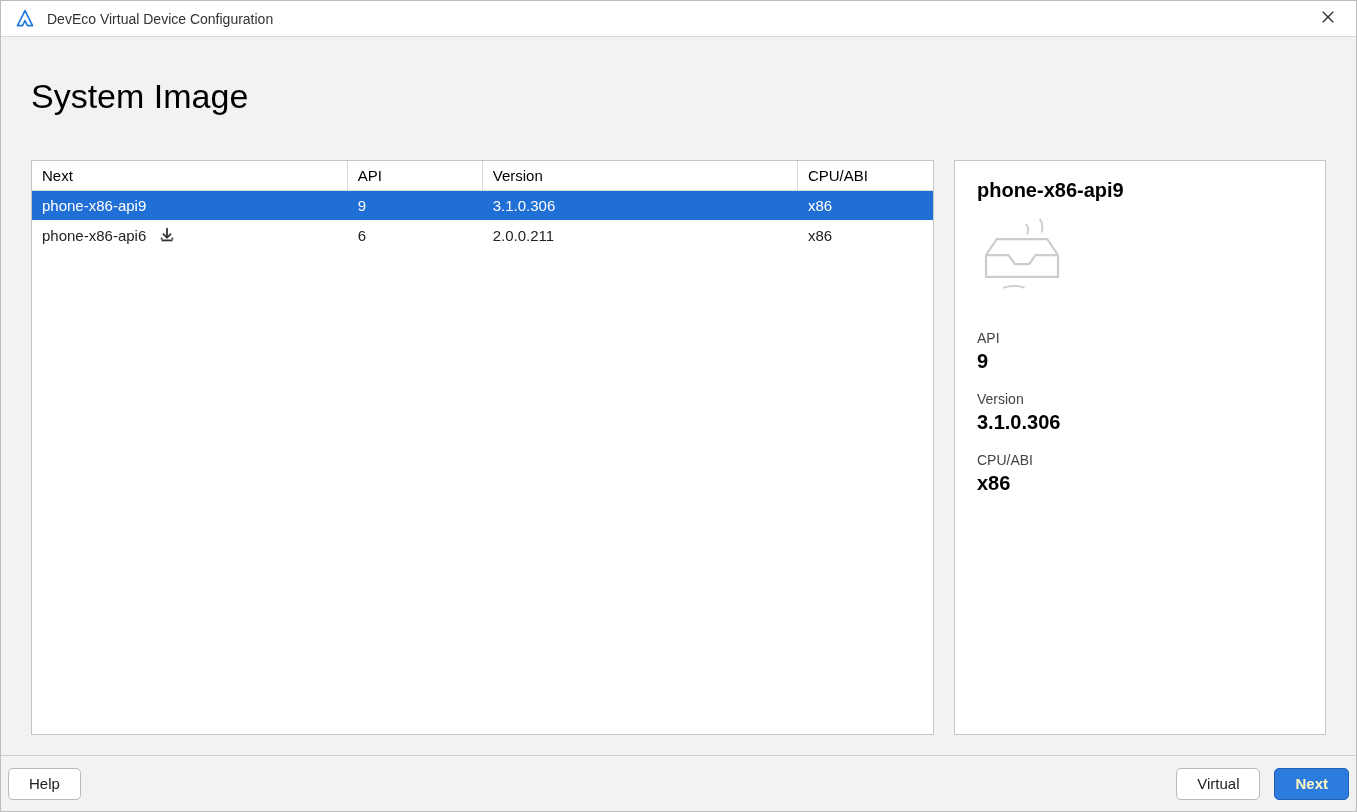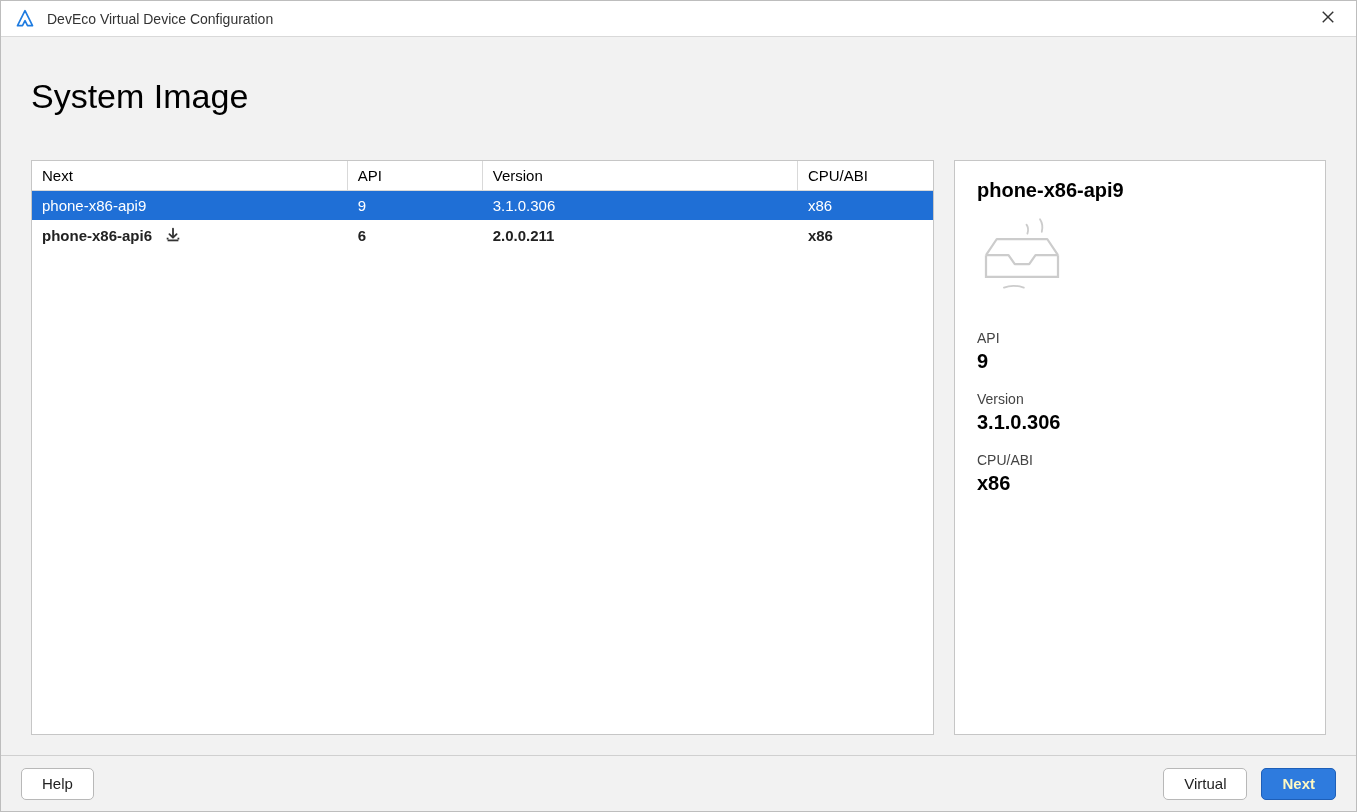--- a/index.html
+++ b/index.html
@@ -100,21 +100,20 @@
     padding: 6px 10px;
     border-right: 1px solid transparent;
   }
   .tbl tr.selected td {
     background: #1f6fd6;
     color: #fff;
   }
   .tbl tr.normal td {
     background: #fff;
     color: #222;
-    font-weight: bold;
   }
   .col-name { width: 35%; }
   .col-api  { width: 15%; }
   .col-ver  { width: 35%; }
   .col-abi  { width: 15%; }
   .name-cell { display: flex; align-items: center; gap: 12px; }
   .dl-icon { display: inline-flex; }
 
   .detail-pane {
     width: 372px;
@@ -142,21 +141,21 @@
     font-size: 20px;
     font-weight: 700;
     margin-top: 4px;
   }
 
   .footer {
     height: 56px;
     border-top: 1px solid #d0d0d0;
     display: flex;
     align-items: center;
-    padding: 0 20px;
+    padding: 0 7px;
   }
   .btn {
     height: 32px;
     padding: 0 20px;
     border: 1px solid #b8b8b8;
     background: #ffffff;
     border-radius: 5px;
     font-size: 15px;
     color: #222;
     display: inline-flex;

